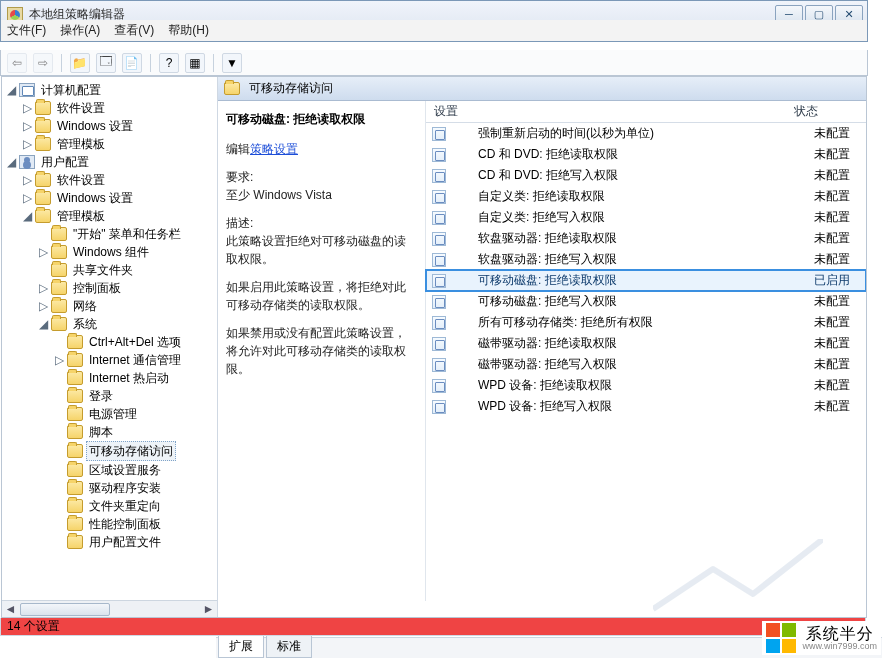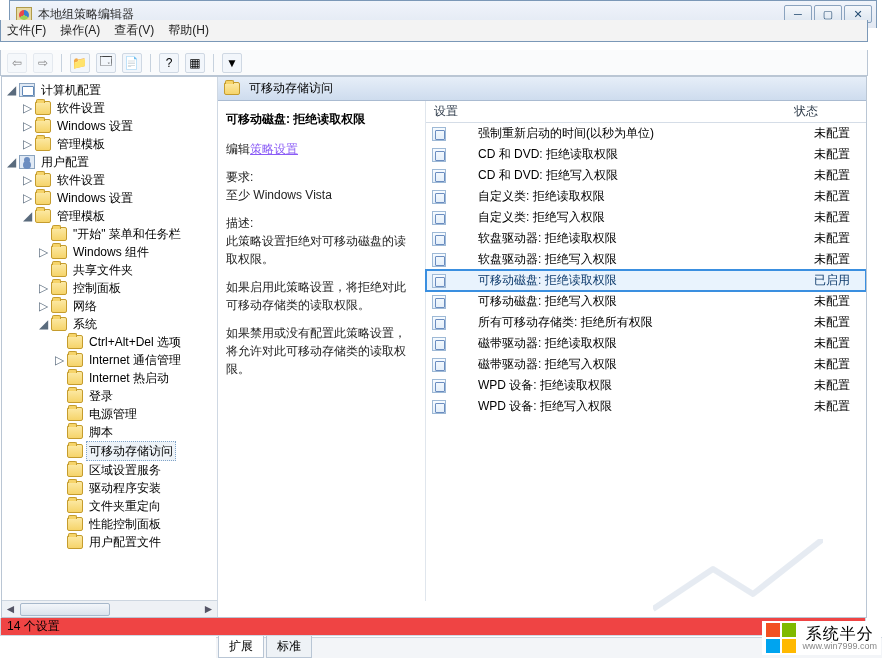--- a/index.html
+++ b/index.html
@@ -1,21 +1,21 @@
 <!DOCTYPE html>
 <html><head>
 <meta charset="utf-8">
 <style>
 * { margin:0; padding:0; box-sizing:border-box; font-family:"Microsoft YaHei","SimSun",Tahoma,sans-serif; font-size:12px; }
 html,body{width:883px;height:659px;overflow:hidden;background:#fff;}
 .outer{position:relative;width:883px;height:659px;background:#fff;}
 
 .titlebar{position:absolute;left:0;top:0;width:868px;height:28px;
   background:linear-gradient(#f0f4fb,#e2e8f2);border:1px solid #7b98b7;border-bottom:none;
-  display:flex;align-items:center;padding-left:6px;margin-left:9px;}
+  display:flex;align-items:center;padding-left:6px;}
 .titlebar .appicon{width:16px;height:16px;background:#e8d9a3;border:1px solid #b09b4b;margin-right:6px;position:relative;}
 .titlebar .appicon:after{content:"";position:absolute;left:2px;top:2px;width:10px;height:10px;border-radius:50%;
   background:conic-gradient(#3a7ed3 0 120deg,#9cd156 120deg 240deg,#e84a4a 240deg 360deg);}
 .titlebar .ttl{color:#2b2b2b;}
 .winbtns{position:absolute;right:4px;top:4px;display:flex;gap:2px;}
 .winbtn{width:28px;height:18px;border:1px solid #8aa3bf;border-radius:2px;
   background:linear-gradient(#f4f7fb,#dde6f0);display:flex;align-items:center;justify-content:center;
   font-size:11px;color:#244c72;}
 
 .menubar{position:absolute;left:0;top:20px;width:868px;height:22px;background:#f3f3f3;border:1px solid #7b98b7;border-top:none;
@@ -51,21 +51,21 @@
 .hscroll .thumb{height:13px;background:linear-gradient(#f3f6fa,#dbe3ed);border:1px solid #a7b8cb;border-radius:2px;margin:0 18px 0 18px;width:90px;}
 .hscroll .arrow{width:17px;height:17px;display:flex;align-items:center;justify-content:center;color:#556;}
 .hscroll .arrow:first-child{position:absolute;left:0;}
 .hscroll .arrow:last-child{position:absolute;right:0;}
 
 .rhdr{height:24px;background:linear-gradient(#e6eef8,#cedcee);border-bottom:1px solid #aabbd1;display:flex;align-items:center;padding-left:6px;gap:6px;}
 .rhdr .ico.folder{width:16px;height:13px;}
 .rinner{display:flex;height:500px;}
 .descpane{width:208px;padding:10px 8px;border-right:1px solid #e0e6ed;}
 .descpane .ptitle{font-weight:bold;margin-bottom:12px;}
-.descpane .link{color:#8b5cf6;text-decoration:underline;cursor:pointer;}
+.descpane .link{color:#1d4ed8;text-decoration:underline;cursor:pointer;}
 .descpane p{margin-bottom:10px;line-height:1.5;color:#222;}
 .listpane{flex:1;position:relative;}
 .listhdr{height:22px;border-bottom:1px solid #d5dde7;display:flex;align-items:center;}
 .listhdr .ch{padding-left:8px;color:#2e3b4a;}
 .ch1{width:360px;}
 .ch2{flex:1;}
 .rows{ }
 .row{height:21px;display:flex;align-items:center;}
 .row .ric{width:14px;height:14px;margin:0 4px 0 6px;background:linear-gradient(#f6fbff,#e3eef9);border:1px solid #9eb9d6;position:relative;flex:none;}
 .row .ric:after{content:"";position:absolute;left:2px;top:2px;width:8px;height:8px;border:1px solid #6b8dc0;border-radius:1px;}

